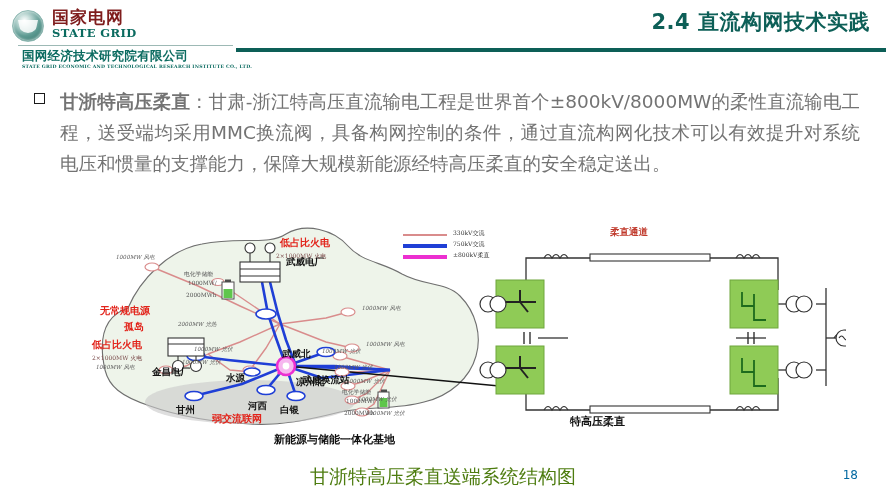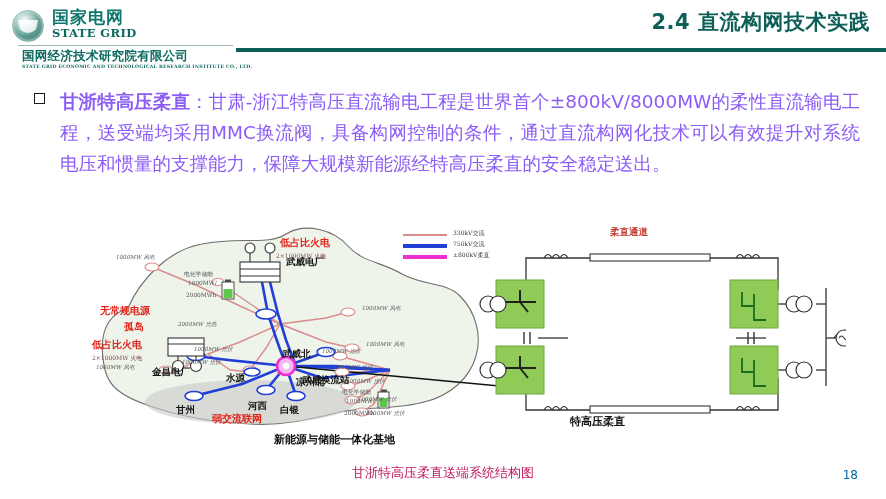--- a/index.html
+++ b/index.html
@@ -11,35 +11,35 @@
   .slide{position:absolute;inset:0;background:#fff;}
 
   
   .hdr-logo{position:absolute;left:12px;top:8px;width:240px;height:36px;}
   .logo-mark{position:absolute;left:0;top:2px;width:30px;height:30px;border-radius:50%;
     background:radial-gradient(circle at 38% 32%, #ffffff 0%, #cfe3e0 18%, #5e9b93 55%, #2c6d63 100%);
     border:1px solid #8fb9b3;box-shadow:inset 0 0 3px #ffffff;}
   .logo-mark:after{content:"";position:absolute;left:5px;top:9px;width:20px;height:13px;
     border-radius:0 0 14px 14px;background:#ffffff;opacity:.82;
     clip-path:polygon(0 0,100% 0,86% 100%,14% 100%);}
-  .logo-cn{position:absolute;left:40px;top:0px;font-size:17px;font-weight:bold;color:#0f766e;letter-spacing:1px;line-height:18px;}
+  .logo-cn{position:absolute;left:40px;top:0px;font-size:17px;font-weight:bold;color:#7f1d1d;letter-spacing:1px;line-height:18px;}
   .logo-en{position:absolute;left:40px;top:19px;font-size:11.5px;font-weight:bold;color:#0b6b60;
     font-family:"DejaVu Serif","Liberation Serif",serif;letter-spacing:.4px;line-height:12px;}
   .hdr-rule1{position:absolute;left:18px;top:45px;width:215px;height:1px;background:#9db9b5;}
   .inst-cn{position:absolute;left:22px;top:48px;font-size:12.5px;font-weight:bold;color:#0b6b60;letter-spacing:.3px;}
   .inst-en{position:absolute;left:22px;top:64px;font-size:4.6px;font-weight:bold;color:#0b6b60;
     font-family:"DejaVu Serif","Liberation Serif",serif;letter-spacing:.25px;white-space:nowrap;}
 
   .hdr-title{position:absolute;right:16px;top:8px;font-size:21px;font-weight:bold;color:#0d5f57;letter-spacing:.5px;}
   .hdr-rule2{position:absolute;left:236px;right:0;top:48px;height:4px;background:#0d5f57;}
 
   
   .body-block{position:absolute;left:34px;top:86px;width:826px;}
   .bullet-sq{position:absolute;left:0;top:7px;width:9px;height:9px;border:1.6px solid #1a1a1a;}
-  .para{margin:0;padding-left:26px;font-size:18.5px;line-height:31px;color:#8b5cf6;text-align:justify;}
+  .para{margin:0;padding-left:26px;font-size:18.5px;line-height:31px;color:#737373;text-align:justify;}
   .para b{font-weight:bold;}
 
   
   .figure{position:absolute;left:40px;top:218px;width:806px;height:240px;}
 
   
   .map-wrap{position:absolute;left:50px;top:2px;width:430px;height:230px;}
   .map-caption-bottom{position:absolute;left:184px;top:212px;font-size:11px;font-weight:bold;color:#111;white-space:nowrap;}
 
   .mlabel{position:absolute;white-space:nowrap;font-family:"DejaVu Serif","Liberation Serif",serif;}
@@ -55,21 +55,21 @@
   .leg-line{position:absolute;left:0;top:4px;width:44px;height:2px;}
   .leg-line.thick{height:4px;top:3px;}
   .leg-txt{position:absolute;left:50px;top:-1px;font-size:6px;color:#333;white-space:nowrap;
     font-family:"DejaVu Serif","Liberation Serif",serif;}
 
   
   .circuit{position:absolute;left:438px;top:10px;width:368px;height:210px;}
   .ckt-title{position:absolute;left:132px;top:-2px;font-size:9.5px;font-weight:bold;color:#c0392b;white-space:nowrap;}
   .ckt-foot{position:absolute;left:92px;top:186px;font-size:11px;font-weight:bold;color:#111;white-space:nowrap;}
 
-  .fig-caption{position:absolute;left:0;right:0;top:464px;text-align:center;font-size:13px;color:#be185d;}
+  .fig-caption{position:absolute;left:0;right:0;top:464px;text-align:center;font-size:19px;color:#4d7c0f;}
   .pagenum{position:absolute;right:28px;top:468px;font-size:12px;color:#0369a1;}
 </style>
 </head>
 <body>
 
 <div class="slide">
 
   <div class="hdr-logo">
     <div class="logo-mark"></div>
     <div class="logo-cn">国家电网</div>

